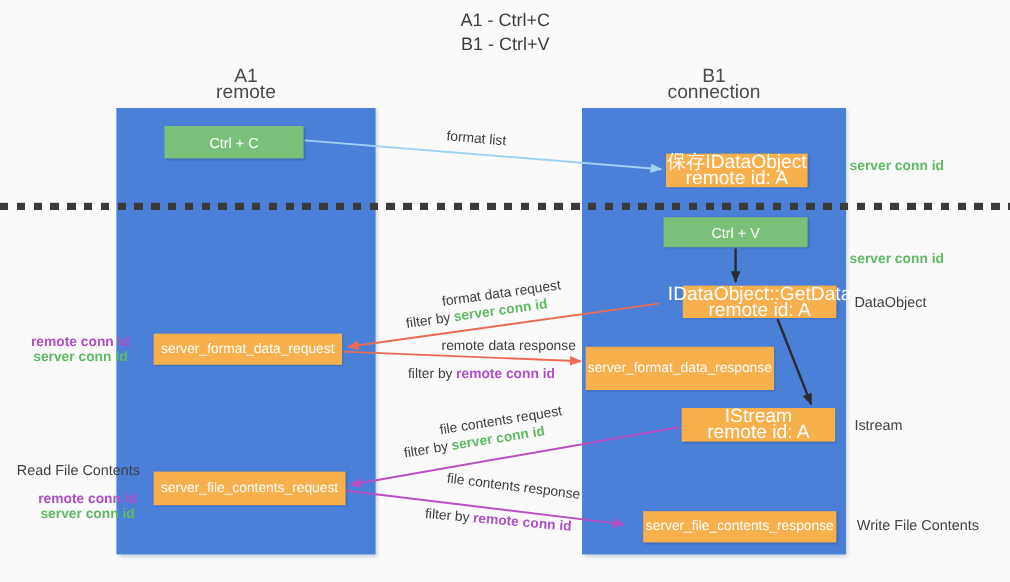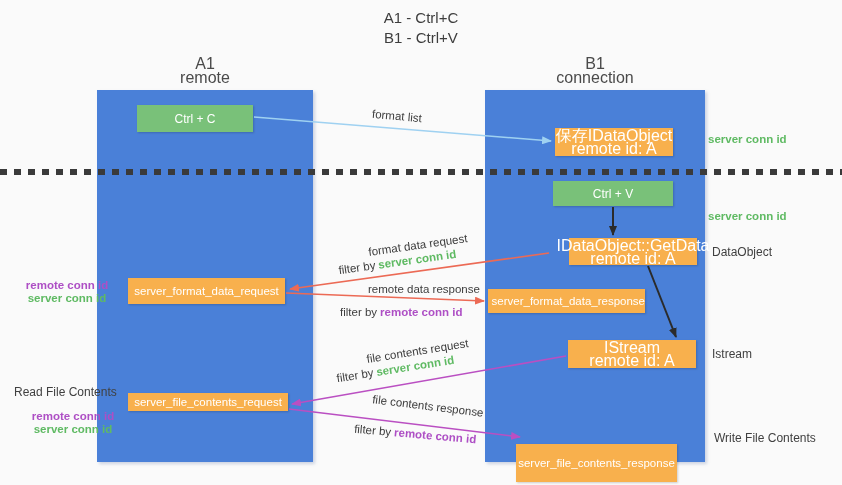--- a/index.html
+++ b/index.html
@@ -93,34 +93,34 @@
 
   <div class="node orange" style="left:549px;top:238px;width:128px;height:27px;margin-left:20px;">
     <span>IDataObject::GetData</span>
     <span>remote id: A</span>
   </div>
 
   <div class="node orange single" style="left:128px;top:278px;width:157px;height:26px;">
     <span>server_format_data_request</span>
   </div>
 
-  <div class="node orange single" style="left:488px;top:289px;width:157px;height:24px;align-items:flex-end;">
+  <div class="node orange single" style="left:488px;top:289px;width:157px;height:36px;">
     <span>server_format_data_response</span>
   </div>
 
   <div class="node orange" style="left:568px;top:340px;width:128px;height:28px;">
     <span>IStream</span>
     <span>remote id: A</span>
   </div>
 
-  <div class="node orange single" style="left:128px;top:393px;width:160px;height:18px;">
+  <div class="node orange single" style="left:128px;top:393px;width:160px;height:28px;">
     <span>server_file_contents_request</span>
   </div>
 
-  <div class="node orange single" style="left:516px;top:426px;width:161px;height:38px;margin-top:18px;">
+  <div class="node orange single" style="left:536px;top:426px;width:161px;height:26px;">
     <span>server_file_contents_response</span>
   </div>
 
   <div class="side-label conn-green" style="left:708px;top:133px;">server conn id</div>
   <div class="side-label conn-green" style="left:708px;top:210px;">server conn id</div>
   <div class="side-label" style="left:712px;top:245px;">DataObject</div>
   <div class="side-label" style="left:712px;top:347px;">Istream</div>
   <div class="side-label" style="left:714px;top:431px;">Write File Contents</div>
 
   <div class="side-label" style="left:14px;top:385px;">Read File Contents</div>

